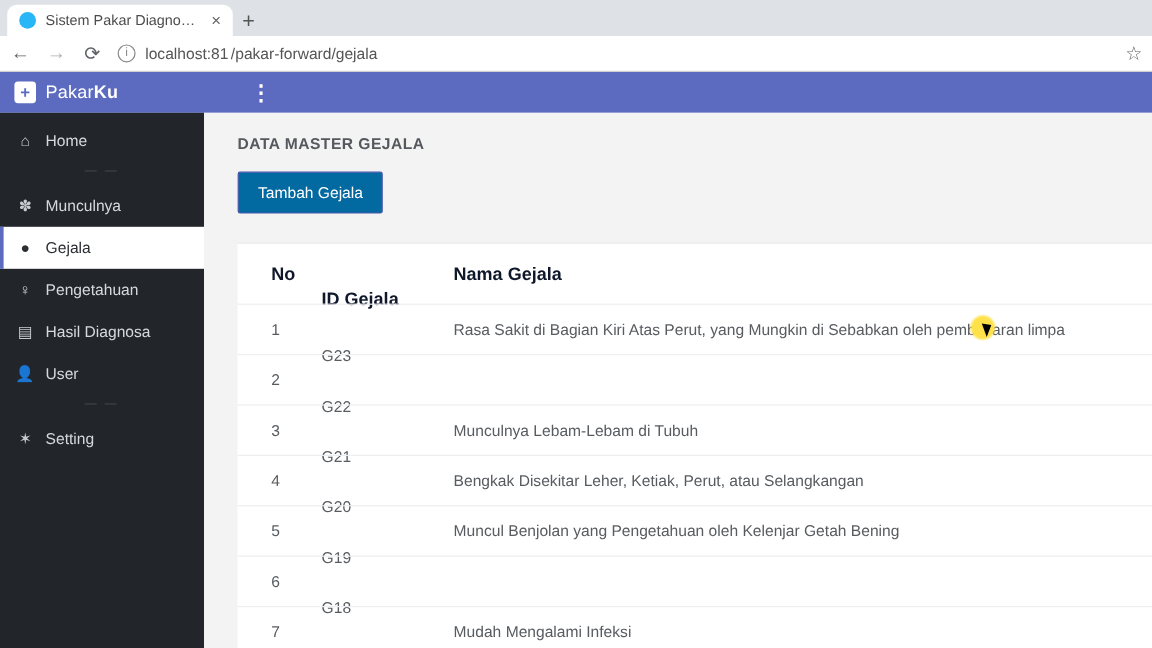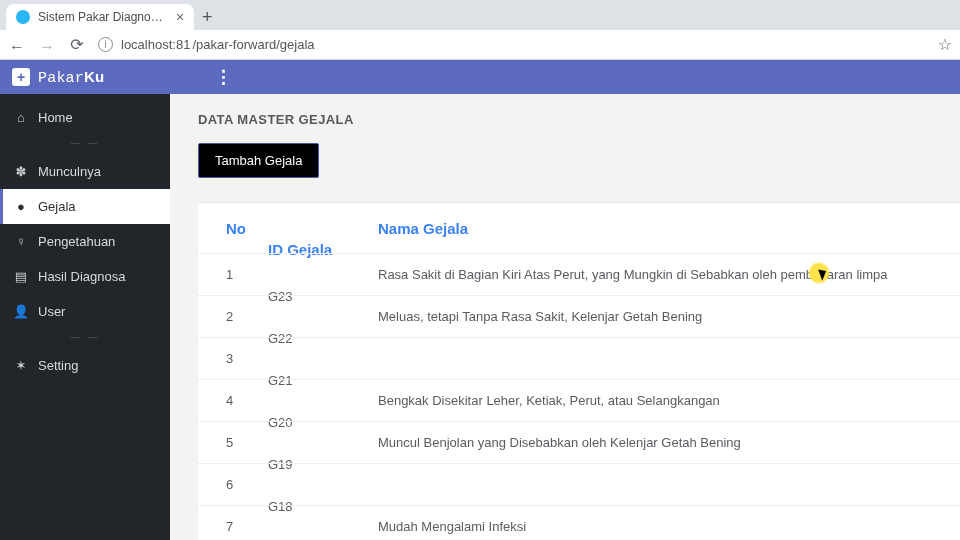--- a/index.html
+++ b/index.html
@@ -42,21 +42,21 @@
   .app-header {
     height: 34px; background: #5c6bc0; display: flex; align-items: center;
     color: #fff; padding: 0 12px;
   }
   .brand-badge {
     width: 18px; height: 18px; background: #fff; color: #5c6bc0;
     border-radius: 3px; display: inline-flex; align-items: center; justify-content: center;
     font-weight: bold; font-size: 14px; margin-right: 8px;
   }
   .brand { font-size: 15px; letter-spacing: .2px; }
-  .brand .thin { font-weight: 300; font-family: Liberation Mono, monospace; }
+  .brand .thin { font-weight: 300; }
   .brand .bold { font-weight: 700; }
   .header-menu { margin-left: 110px; font-size: 18px; font-weight: bold; }
 
   
   .app-body { display: flex; height: calc(540px - 30px - 30px - 34px); }
   .sidebar {
     width: 170px; background: #22262b; color: #cfd2d6; font-size: 13px;
     padding-top: 6px; flex-shrink: 0;
   }
   .side-item {
@@ -66,27 +66,27 @@
   .side-item .ic { width: 14px; display: inline-flex; justify-content: center; color: #c8ccd0; }
   .side-item.active {
     background: #fff; color: #2b2f33; border-left: 3px solid #5c6bc0; padding-left: 11px;
   }
   .side-dash { text-align: center; color: #4a4f55; font-size: 10px; letter-spacing: 2px; padding: 2px 0 6px; }
 
   
   .content { flex: 1; background: #f3f3f3; padding: 18px 0 0 28px; overflow: hidden; }
   .page-title { font-size: 13px; font-weight: 700; color: #55585c; letter-spacing: .4px; margin-bottom: 16px; }
   .btn-primary {
-    display: inline-block; background: #000000; color: #fff; font-size: 13px;
+    display: inline-block; background: #0369a1; color: #fff; font-size: 13px;
     padding: 9px 16px; border: 1px solid #4a5aac; border-radius: 2px;
     margin-bottom: 24px;
   }
   .table-card { background: #fff; border-top: 1px solid #e4e6e9; }
   .thead, .trow { display: flex; align-items: center; }
-  .thead { height: 50px; font-weight: 700; color: #3b82f6; font-size: 15px; }
+  .thead { height: 50px; font-weight: 700; color: #0f172a; font-size: 15px; }
   .trow { height: 42px; font-size: 13px; color: #585c60; border-top: 1px solid #eceef1; position: relative; }
   .col-no { width: 70px; padding-left: 28px; }
   .col-id { width: 110px; margin-top: 43px; }
   .col-nama { flex: 1; padding-right: 40px; }
 
   
   .cursor-spot {
     position: absolute; width: 22px; height: 22px; border-radius: 50%;
     background: radial-gradient(circle, #ffe24a 0%, #ffe24a 55%, rgba(255,226,74,0) 75%);
     pointer-events: none;
@@ -180,38 +180,38 @@
         <div class="col-no">1</div>
         <div class="col-id">G23</div>
         <div class="col-nama">Rasa Sakit di Bagian Kiri Atas Perut, yang Mungkin di Sebabkan oleh pembesaran limpa</div>
 
         <div class="cursor-spot" style="left:610px; top:8px;"></div>
         <div class="cursor-arrow" style="left:622px; top:14px;"></div>
       </div>
       <div class="trow">
         <div class="col-no">2</div>
         <div class="col-id">G22</div>
-        <div class="col-nama">Meluas, tetapi Tanpa Rasa Sakit, Kelenjar Getah Bening</div>
 
       </div>
       <div class="trow">
         <div class="col-no">3</div>
         <div class="col-id">G21</div>
+        <div class="col-nama">Munculnya Lebam-Lebam di Tubuh</div>
 
       </div>
       <div class="trow">
         <div class="col-no">4</div>
         <div class="col-id">G20</div>
         <div class="col-nama">Bengkak Disekitar Leher, Ketiak, Perut, atau Selangkangan</div>
 
       </div>
       <div class="trow">
         <div class="col-no">5</div>
         <div class="col-id">G19</div>
-        <div class="col-nama">Muncul Benjolan yang Disebabkan oleh Kelenjar Getah Bening</div>
+        <div class="col-nama">Muncul Benjolan yang Pengetahuan oleh Kelenjar Getah Bening</div>
 
       </div>
       <div class="trow">
         <div class="col-no">6</div>
         <div class="col-id">G18</div>
 
       </div>
       <div class="trow">
         <div class="col-no">7</div>
         <div class="col-id">G17</div>

